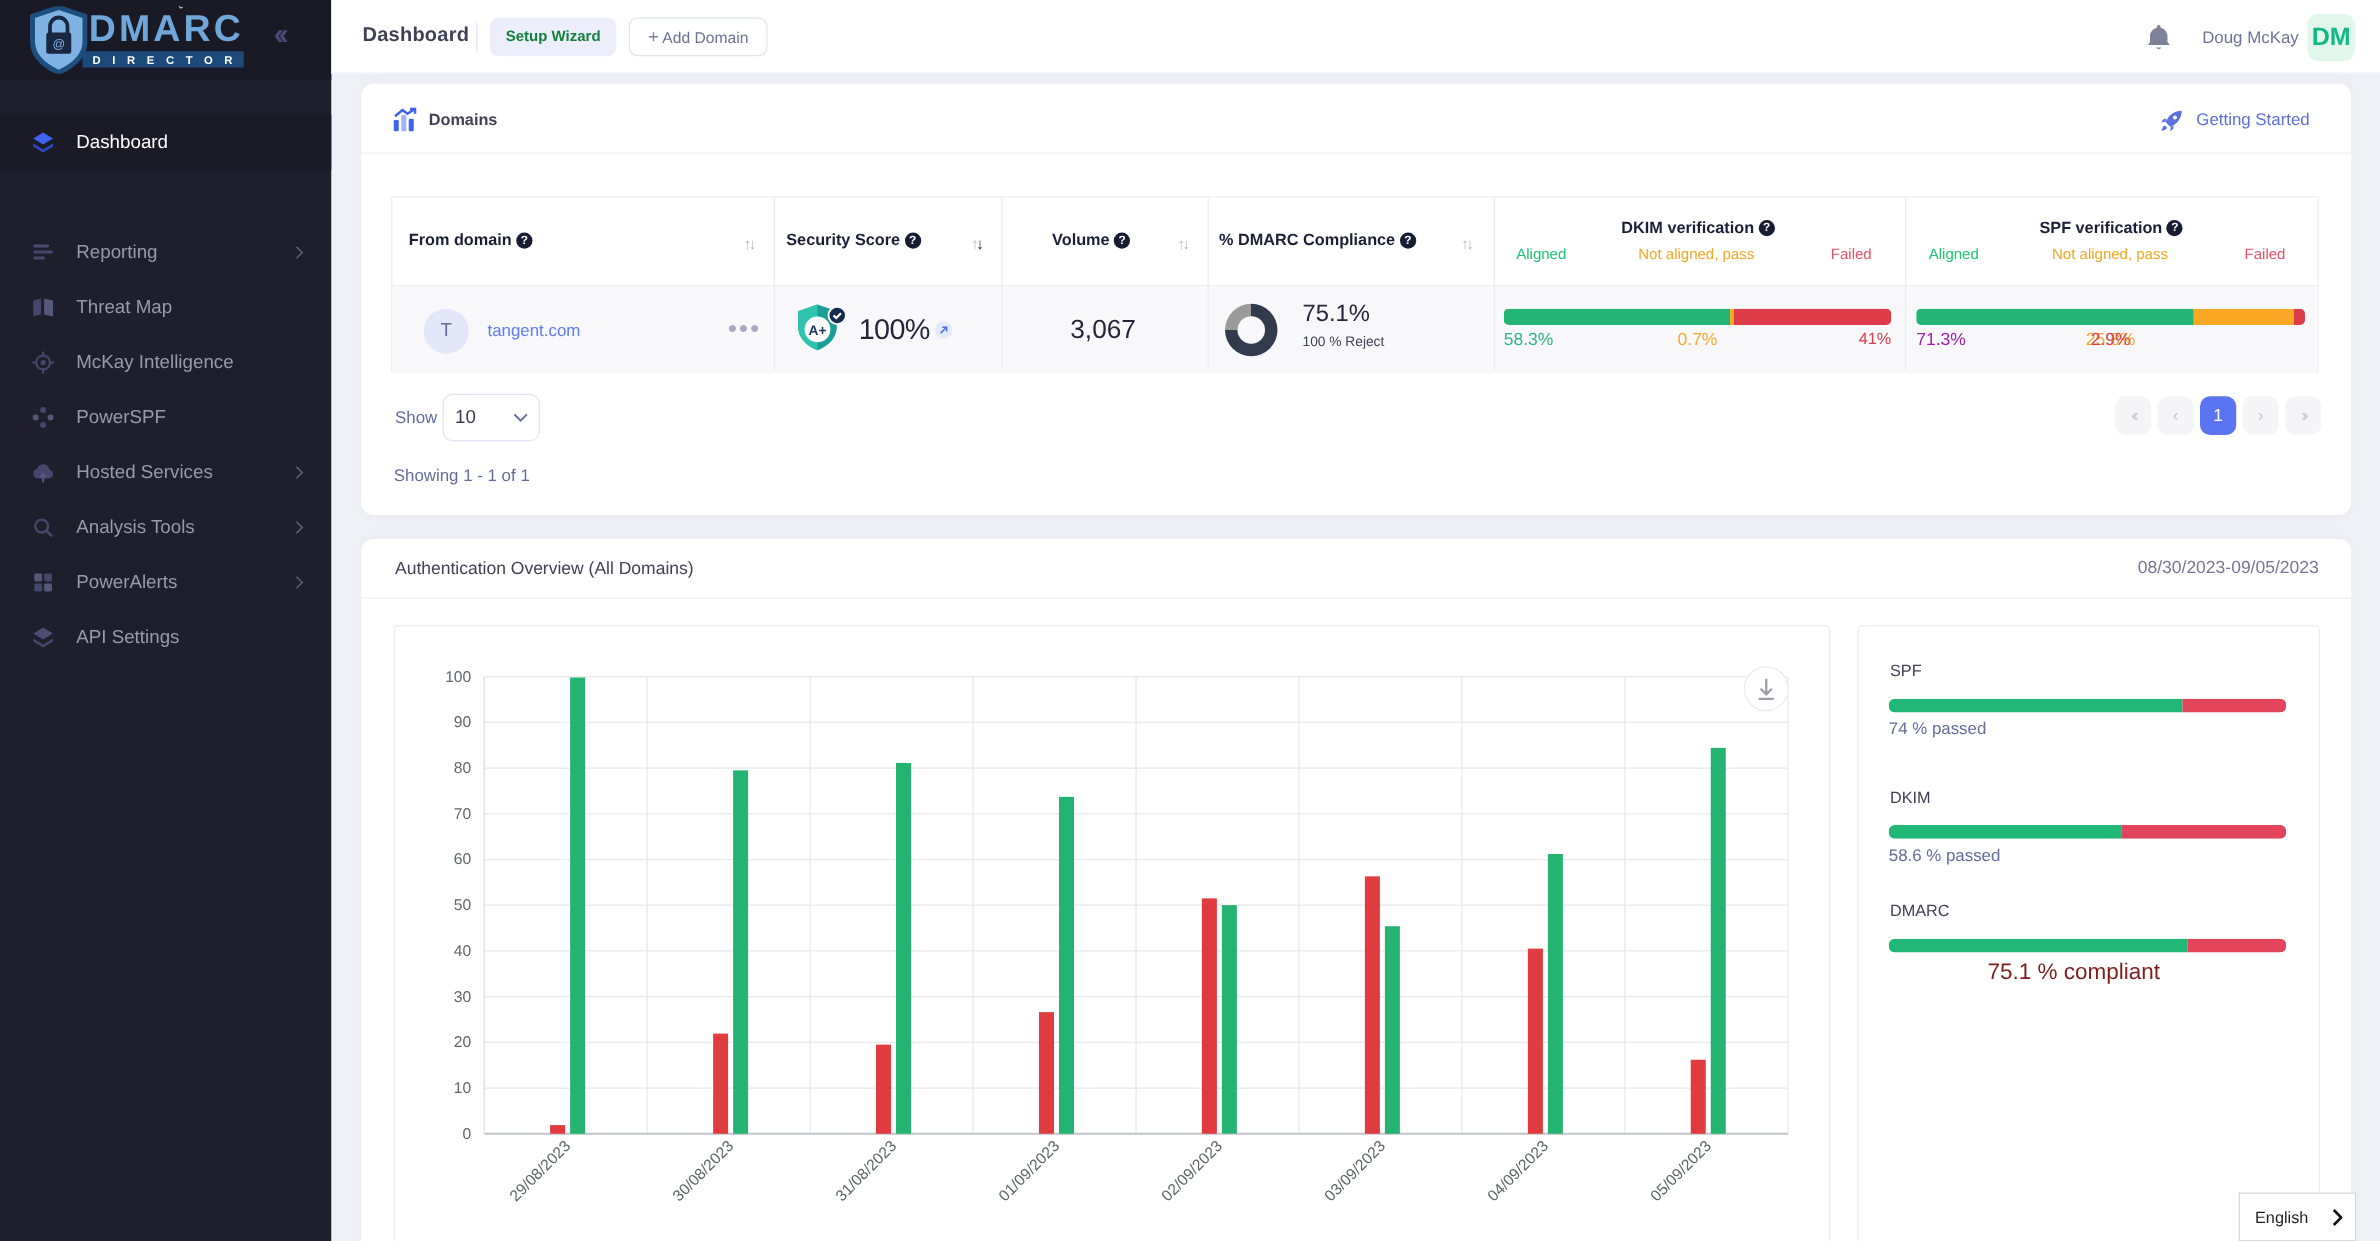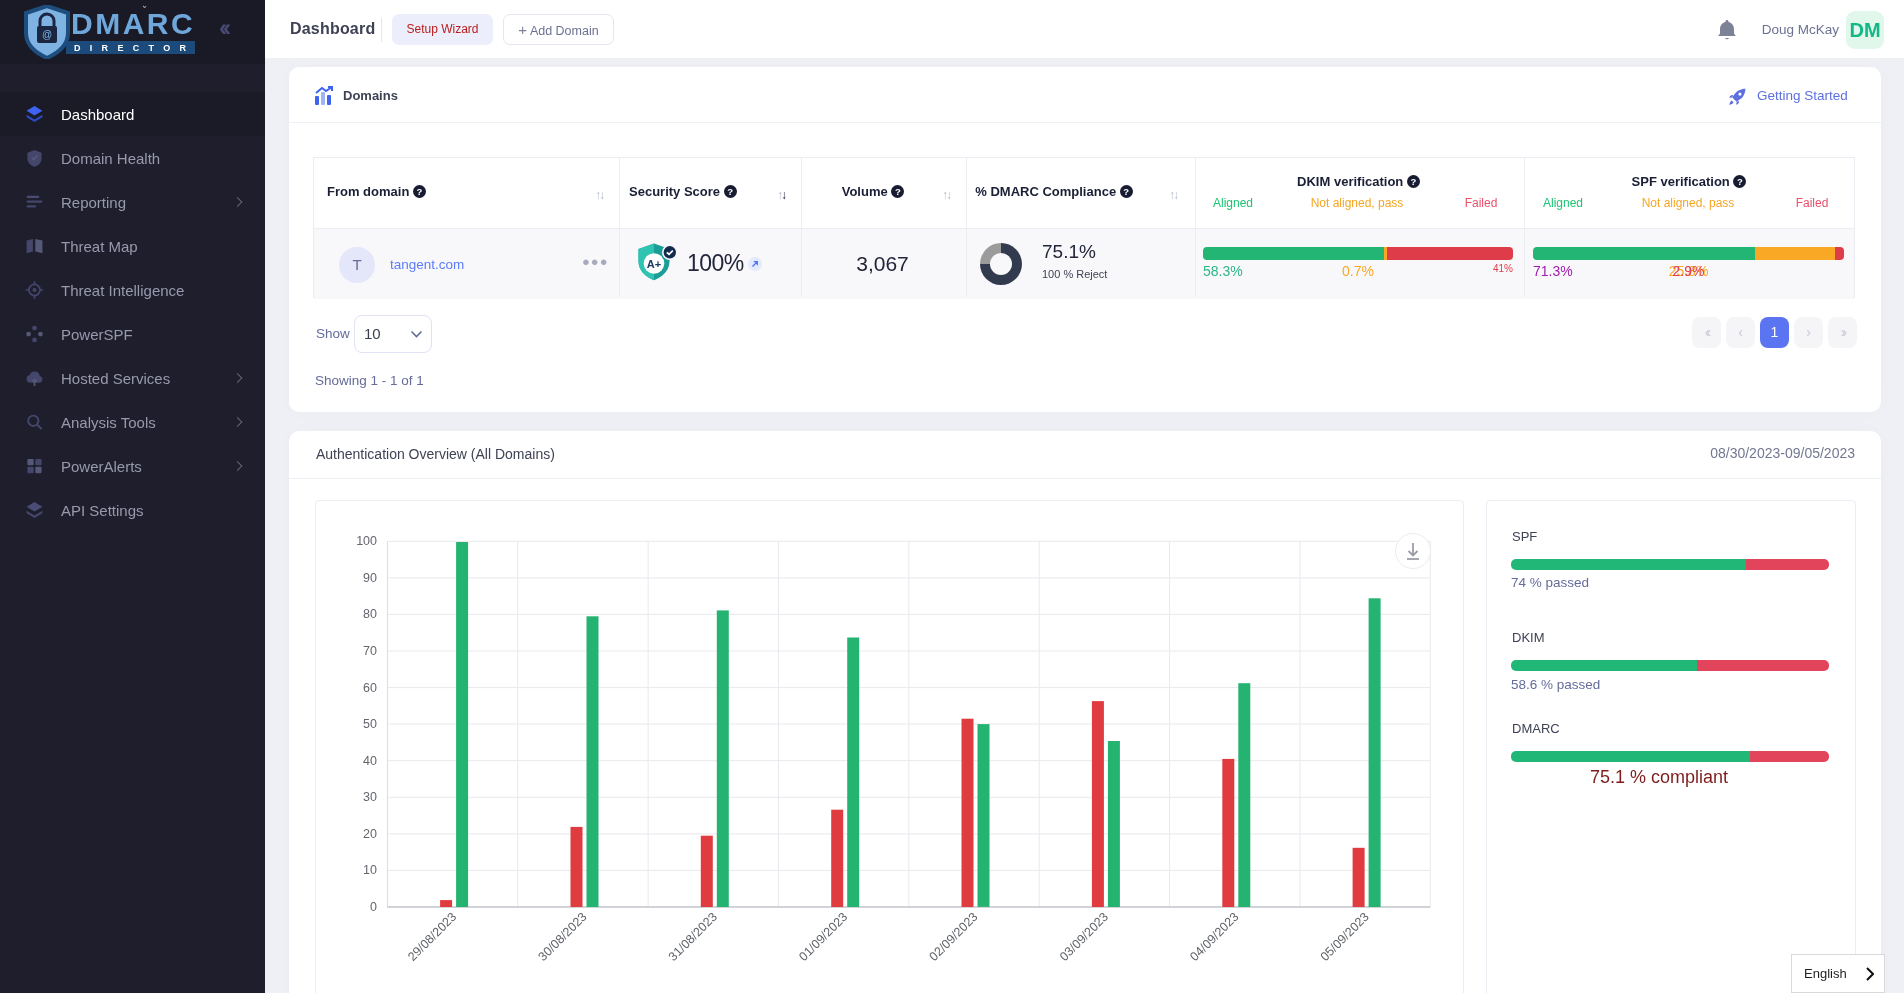--- a/index.html
+++ b/index.html
@@ -101,21 +101,21 @@
 <div class="abs" style="left:1042px;top:241px;font-size:19px;color:#23263a">75.1%</div>
 <div class="abs" style="left:1042px;top:268px;font-size:11px;color:#3f4254">100 % Reject</div>
 
 <div class="abs" style="left:1203px;top:247px;width:310px;height:13px;border-radius:4px;overflow:hidden">
   <div style="float:left;width:58.3%;height:100%;background:#22b573"></div>
   <div style="float:left;width:1.1%;height:100%;background:#f9a825"></div>
   <div style="float:left;width:40.6%;height:100%;background:#df3c4a"></div>
 </div>
 <div class="abs" style="left:1203px;top:263px;font-size:14px;color:#2eb584">58.3%</div>
 <div class="abs" style="left:1203px;top:263px;width:310px;text-align:center;font-size:14px;color:#f9a825">0.7%</div>
-<div class="abs" style="left:1203px;top:263px;width:310px;text-align:right;font-size:10px;color:#df3c4a">41%</div>
+<div class="abs" style="left:1203px;top:263px;width:310px;text-align:right;font-size:13px;color:#df3c4a">41%</div>
 
 <div class="abs" style="left:1533px;top:247px;width:311px;height:13px;border-radius:4px;overflow:hidden">
   <div style="float:left;width:71.3%;height:100%;background:#22b573"></div>
   <div style="float:left;width:25.8%;height:100%;background:#f9a825"></div>
   <div style="float:left;width:2.9%;height:100%;background:#df3c4a"></div>
 </div>
 <div class="abs" style="left:1533px;top:263px;font-size:14px;color:#a21caf">71.3%</div>
 <div class="abs" style="left:1533px;top:263px;width:311px;text-align:center;font-size:14px;color:#f9a825">25.8%</div>
 <div class="abs" style="left:1533px;top:263px;width:311px;text-align:center;font-size:14px;color:#df3c4a">2.9%</div>
 
@@ -241,27 +241,20 @@
     <div class="abs" style="left:74px;top:43px;font-size:9px;font-weight:bold;color:#fff;letter-spacing:9.3px">DIRECTOR</div>
     <div class="abs" style="left:219px;top:14px;font-size:24px;color:#494b74;letter-spacing:-4px;font-weight:bold">‹‹</div>
   </div>
   <div class="mitem active" style="top:92px">
     <svg class="ico" viewBox="0 0 24 24">
           <path d="M12 2 L22 8 L12 14 L2 8 Z" fill="#3e63f0"></path>
           <path d="M2 13 L12 19 L22 13 L22 16 L12 22 L2 16 Z" fill="#2b49c4"></path>
         </svg>
     <span class="txt">Dashboard</span>
   </div>
-  <div class="mitem" style="top:136px">
-    <svg class="ico" viewBox="0 0 24 24">
-          <path d="M12 2 L21 5.5 V12 C21 18 17 21.5 12 23 C7 21.5 3 18 3 12 V5.5 Z" fill="#44466b"></path>
-          <path d="M8.5 11.5 L11 14 L15.5 9" stroke="#565878" stroke-width="2" fill="none"></path>
-        </svg>
-    <span class="txt">Domain Health</span>
-  </div>
   <div class="mitem" style="top:224px">
     <svg class="ico" viewBox="0 0 24 24">
           <path d="M2 5 L10 3 V19 L2 21 Z" fill="#44466b"></path>
           <path d="M13 3 L22 5 V21 L13 19 Z" fill="#565878"></path>
         </svg>
     <span class="txt">Threat Map</span>
   </div>
   <div class="mitem" style="top:180px">
     <svg class="ico" viewBox="0 0 24 24">
           <rect x="2" y="4" width="16" height="3" rx="1.5" fill="#4a4c73"></rect>
@@ -270,21 +263,21 @@
         </svg>
     <span class="txt">Reporting</span>
     <span class="arr"></span>
   </div>
   <div class="mitem" style="top:268px">
     <svg class="ico" viewBox="0 0 24 24">
           <circle cx="12" cy="12" r="7" stroke="#44466b" stroke-width="2.2" fill="none"></circle>
           <circle cx="12" cy="12" r="2.6" fill="#44466b"></circle>
           <path d="M12 1 V5 M12 19 V23 M1 12 H5 M19 12 H23" stroke="#44466b" stroke-width="2.2"></path>
         </svg>
-    <span class="txt">Threat Intelligence</span>
+    <span class="txt">McKay Intelligence</span>
   </div>
   <div class="mitem" style="top:312px">
     <svg class="ico" viewBox="0 0 24 24">
           <circle cx="12" cy="4.5" r="3" fill="#44466b"></circle>
           <circle cx="4.5" cy="12" r="3" fill="#565878"></circle>
           <circle cx="19.5" cy="12" r="3" fill="#565878"></circle>
           <circle cx="12" cy="19.5" r="3" fill="#44466b"></circle>
         </svg>
     <span class="txt">PowerSPF</span>
   </div>
@@ -318,21 +311,21 @@
     <svg class="ico" viewBox="0 0 24 24">
           <path d="M12 2 L22 8 L12 14 L2 8 Z" fill="#4a4c73"></path>
           <path d="M2 13 L12 19 L22 13 L22 16 L12 22 L2 16 Z" fill="#44466b"></path>
         </svg>
     <span class="txt">API Settings</span>
   </div>
 </div>
 <div id="topbar">
   <div class="abs" style="left:25px;top:20px;font-size:16px;font-weight:bold;color:#3f4254;letter-spacing:0.2px">Dashboard</div>
   <div class="abs" style="left:116px;top:18px;width:1px;height:24px;background:#e4e6ef"></div>
-  <div class="abs" style="left:127px;top:14px;width:101px;height:31px;background:#eceffb;border-radius:7px;text-align:center;line-height:31px;font-size:12px;font-weight:normal;color:#b91c1c">Setup Wizard</div>
+  <div class="abs" style="left:127px;top:14px;width:101px;height:31px;background:#eceffb;border-radius:7px;text-align:center;line-height:31px;font-size:12px;font-weight:bold;color:#15803d">Setup Wizard</div>
   <div class="abs" style="left:238px;top:14px;width:111px;height:31px;background:#fff;border:1px solid #e4e6ef;border-radius:7px;text-align:center;line-height:29px;font-size:12.5px;color:#6c7293"><span style="font-size:15px;color:#7e8299">+</span> Add Domain</div>
   <svg class="abs" style="left:1452px;top:19px" width="20" height="22" viewBox="0 0 20 22">
     <path d="M10 1 C10.8 1 11.5 1.7 11.5 2.5 V3.1 C14.6 3.8 17 6.6 17 10 V14.5 L18.8 17 H1.2 L3 14.5 V10 C3 6.6 5.4 3.8 8.5 3.1 V2.5 C8.5 1.7 9.2 1 10 1 Z" fill="#7e8299"></path>
     <path d="M8 19 a2.2 2.2 0 0 0 4 0 Z" fill="#7e8299"></path>
   </svg>
   <div class="abs" style="right:65px;top:22px;font-size:13.5px;color:#6c7293">Doug McKay</div>
   <div class="abs" style="right:20px;top:11px;width:38px;height:38px;background:#e2f7ec;border-radius:9px;text-align:center;line-height:38px;font-size:20px;font-weight:bold;color:#12b886">DM</div>
 </div>
 </div>
 

